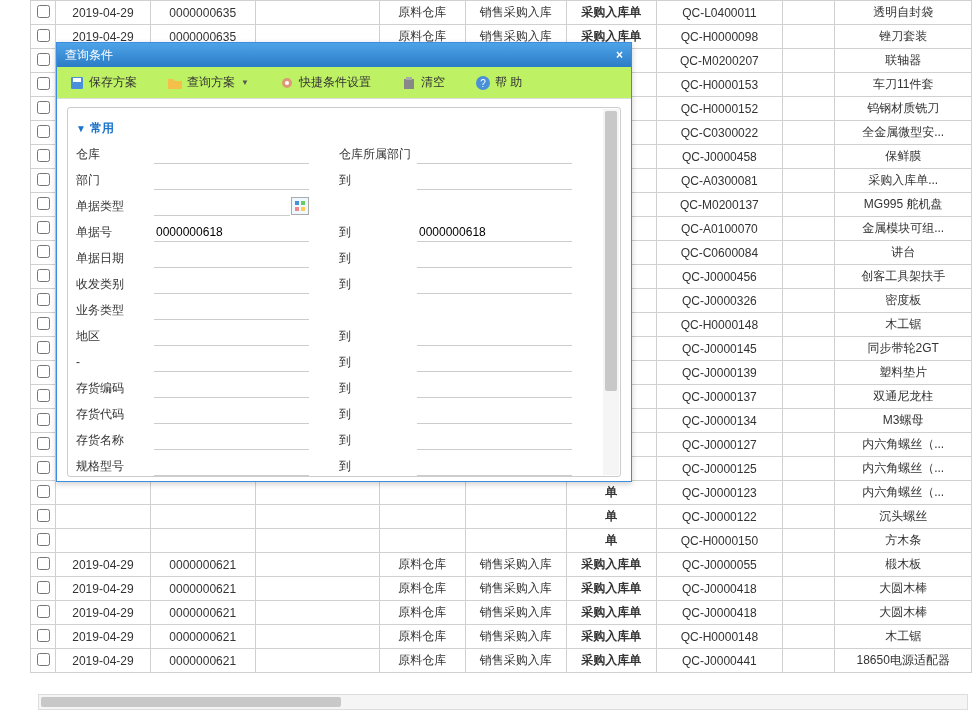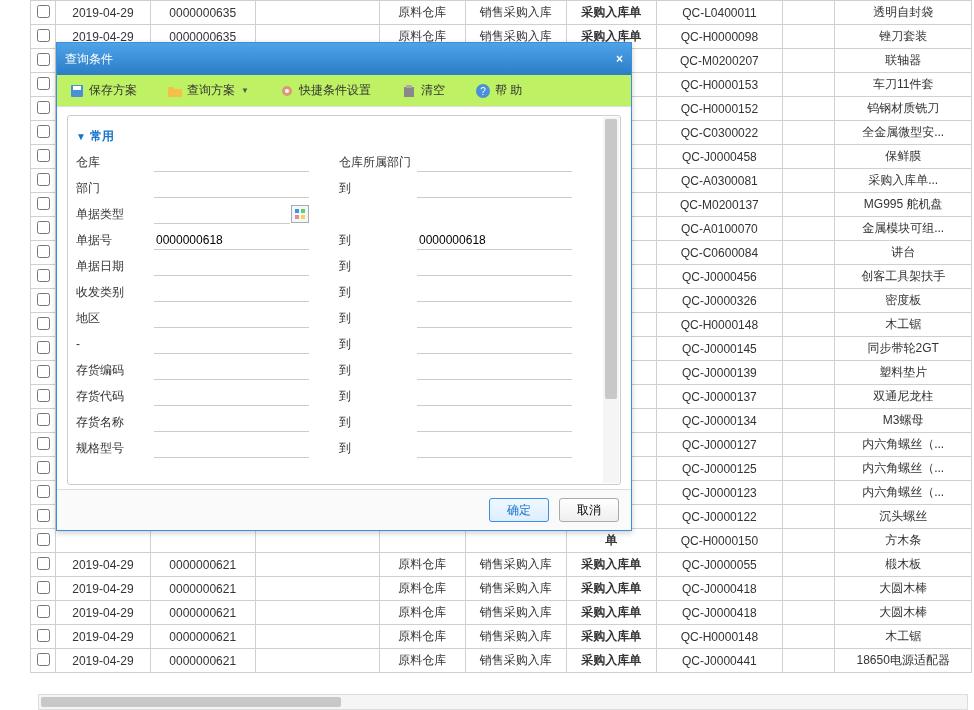--- a/index.html
+++ b/index.html
@@ -16,21 +16,21 @@
 .table-bg .empty-col { width: 118px; }
 .table-bg .wh-col { width: 82px; }
 .table-bg .type1-col { width: 96px; }
 .table-bg .type2-col { width: 86px; font-weight: bold; }
 .table-bg .code-col { width: 120px; }
 .table-bg .code2-col { width: 50px; }
 .table-bg .name-col { width: 130px; }
 
 
 .dialog { position: absolute; left: 56px; top: 42px; width: 576px; background: #fff; border: 1px solid #3c8dde; box-shadow: 0 2px 6px rgba(0,0,0,0.2); }
-.dialog-title { background: linear-gradient(#4da3e8, #2b7dc6); color: #fff; height: 32px; line-height: 24px; padding: 8px 8px; display: flex; justify-content: space-between; align-items: center; gap: 28px; }
+.dialog-title { background: linear-gradient(#4da3e8, #2b7dc6); color: #fff; height: 24px; line-height: 24px; padding: 8px 8px; display: flex; justify-content: space-between; align-items: center; gap: 28px; }
 .dialog-title .close { cursor: pointer; font-weight: bold; }
 .dialog-toolbar { background: #bef264; height: 32px; display: flex; align-items: center; padding: 0 6px; gap: 18px; border-bottom: 1px solid #ddd; }
 .tb-btn { display: inline-flex; align-items: center; gap: 4px; padding: 2px 6px; cursor: pointer; color: #333; border-radius: 2px; }
 .tb-icon { width: 16px; height: 16px; display: inline-block; }
 .dropdown-arrow { font-size: 8px; color: #555; margin-left: 2px; }
 
 
 .dialog-body { padding: 8px 10px 4px 10px; }
 .section-header { display: flex; align-items: center; gap: 4px; color: #1a73c9; font-weight: bold; cursor: pointer; padding: 4px 0; }
 .collapse-icon { font-size: 10px; color: #1a73c9; }
@@ -497,20 +497,26 @@
             <input class="field-input" value="" style="">
           </div>
           <div class="field-row">
             <span class="field-label">收发类别</span>
             <input class="field-input" value="" style="">
             <span class="col-gap"></span>
             <span class="field-label to">到</span>
             <input class="field-input" value="" style="">
           </div>
           <div class="field-row">
+            <span class="field-label">业务类型</span>
+            <input class="field-input" value="" style="">
+            <span class="col-gap"></span>
+            <span class="field-label to"></span>
+          </div>
+          <div class="field-row">
             <span class="field-label">地区</span>
             <input class="field-input" value="" style="">
             <span class="col-gap"></span>
             <span class="field-label to">到</span>
             <input class="field-input" value="" style="">
           </div>
           <div class="field-row">
             <span class="field-label">-</span>
             <input class="field-input" value="" style="">
             <span class="col-gap"></span>
@@ -544,17 +550,13 @@
             <span class="col-gap"></span>
             <span class="field-label to">到</span>
             <input class="field-input" value="" style="">
           </div>
         </div>
       <div class="scrollbar-y">
         <div class="scrollbar-thumb"></div>
       </div>
     </div>
   </div>
-  <div class="dialog-footer">
-    <button class="btn primary">确定</button>
-    <button class="btn">取消</button>
-  </div>
 </div>
 
 </body></html>

